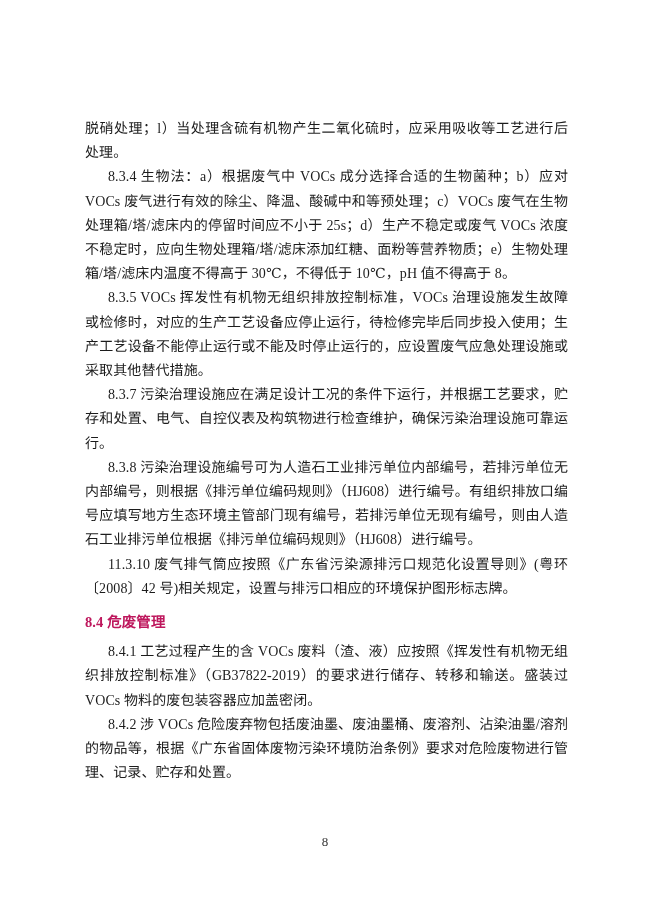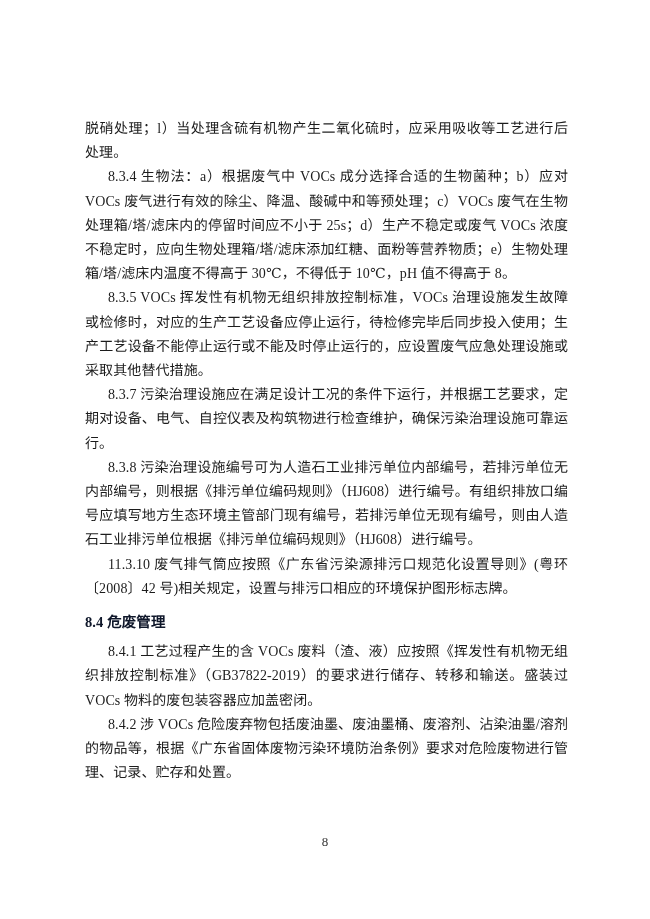--- a/index.html
+++ b/index.html
@@ -34,21 +34,21 @@
   }
   .para.no-indent {
     text-indent: 0;
   }
   .section-heading {
     margin: 9px 0 6px 0;
     font-size: 14.5px;
     font-weight: bold;
     line-height: 24.2px;
     text-indent: 0;
-    color: #0f172a;
+    color: #be185d;
   }
   .page-footer {
     position: absolute;
     left: 0;
     right: 0;
     top: 832px;
     text-align: center;
   }
   .page-number {
     font-size: 13px;
@@ -63,21 +63,21 @@
 
   <main class="doc-body">
 
     <p class="para no-indent">脱硝处理；l）当处理含硫有机物产生二氧化硫时，应采用吸收等工艺进行后处理。</p>
 
     <p class="para">8.3.4 生物法：a）根据废气中 VOCs 成分选择合适的生物菌种；b）应对 VOCs 废气进行有效的除尘、降温、酸碱中和等预处理；c）VOCs 废气在生物处理箱/塔/滤床内的停留时间应不小于 25s；d）生产不稳定或废气 VOCs 浓度不稳定时，应向生物处理箱/塔/滤床添加红糖、面粉等营养物质；e）生物处理箱/塔/滤床内温度不得高于 30℃，不得低于 10℃，pH 值不得高于 8。</p>
 
     <p class="para">8.3.5 VOCs 挥发性有机物无组织排放控制标准，VOCs 治理设施发生故障或检修时，对应的生产工艺设备应停止运行，待检修完毕后同步投入使用；生产工艺设备不能停止运行或不能及时停止运行的，应设置废气应急处理设施或采取其他替代措施。</p>
 
 
-    <p class="para">8.3.7 污染治理设施应在满足设计工况的条件下运行，并根据工艺要求，定期对设备、电气、自控仪表及构筑物进行检查维护，确保污染治理设施可靠运行。</p>
+    <p class="para">8.3.7 污染治理设施应在满足设计工况的条件下运行，并根据工艺要求，贮存和处置、电气、自控仪表及构筑物进行检查维护，确保污染治理设施可靠运行。</p>
 
     <p class="para">8.3.8 污染治理设施编号可为人造石工业排污单位内部编号，若排污单位无内部编号，则根据《排污单位编码规则》（HJ608）进行编号。有组织排放口编号应填写地方生态环境主管部门现有编号，若排污单位无现有编号，则由人造石工业排污单位根据《排污单位编码规则》（HJ608）进行编号。</p>
 
 
     <p class="para">11.3.10 废气排气筒应按照《广东省污染源排污口规范化设置导则》(粤环〔2008〕42 号)相关规定，设置与排污口相应的环境保护图形标志牌。</p>
 
     <h2 class="section-heading">8.4 危废管理</h2>
 
     <p class="para">8.4.1 工艺过程产生的含 VOCs 废料（渣、液）应按照《挥发性有机物无组织排放控制标准》（GB37822-2019）的要求进行储存、转移和输送。盛装过 VOCs 物料的废包装容器应加盖密闭。</p>
 

